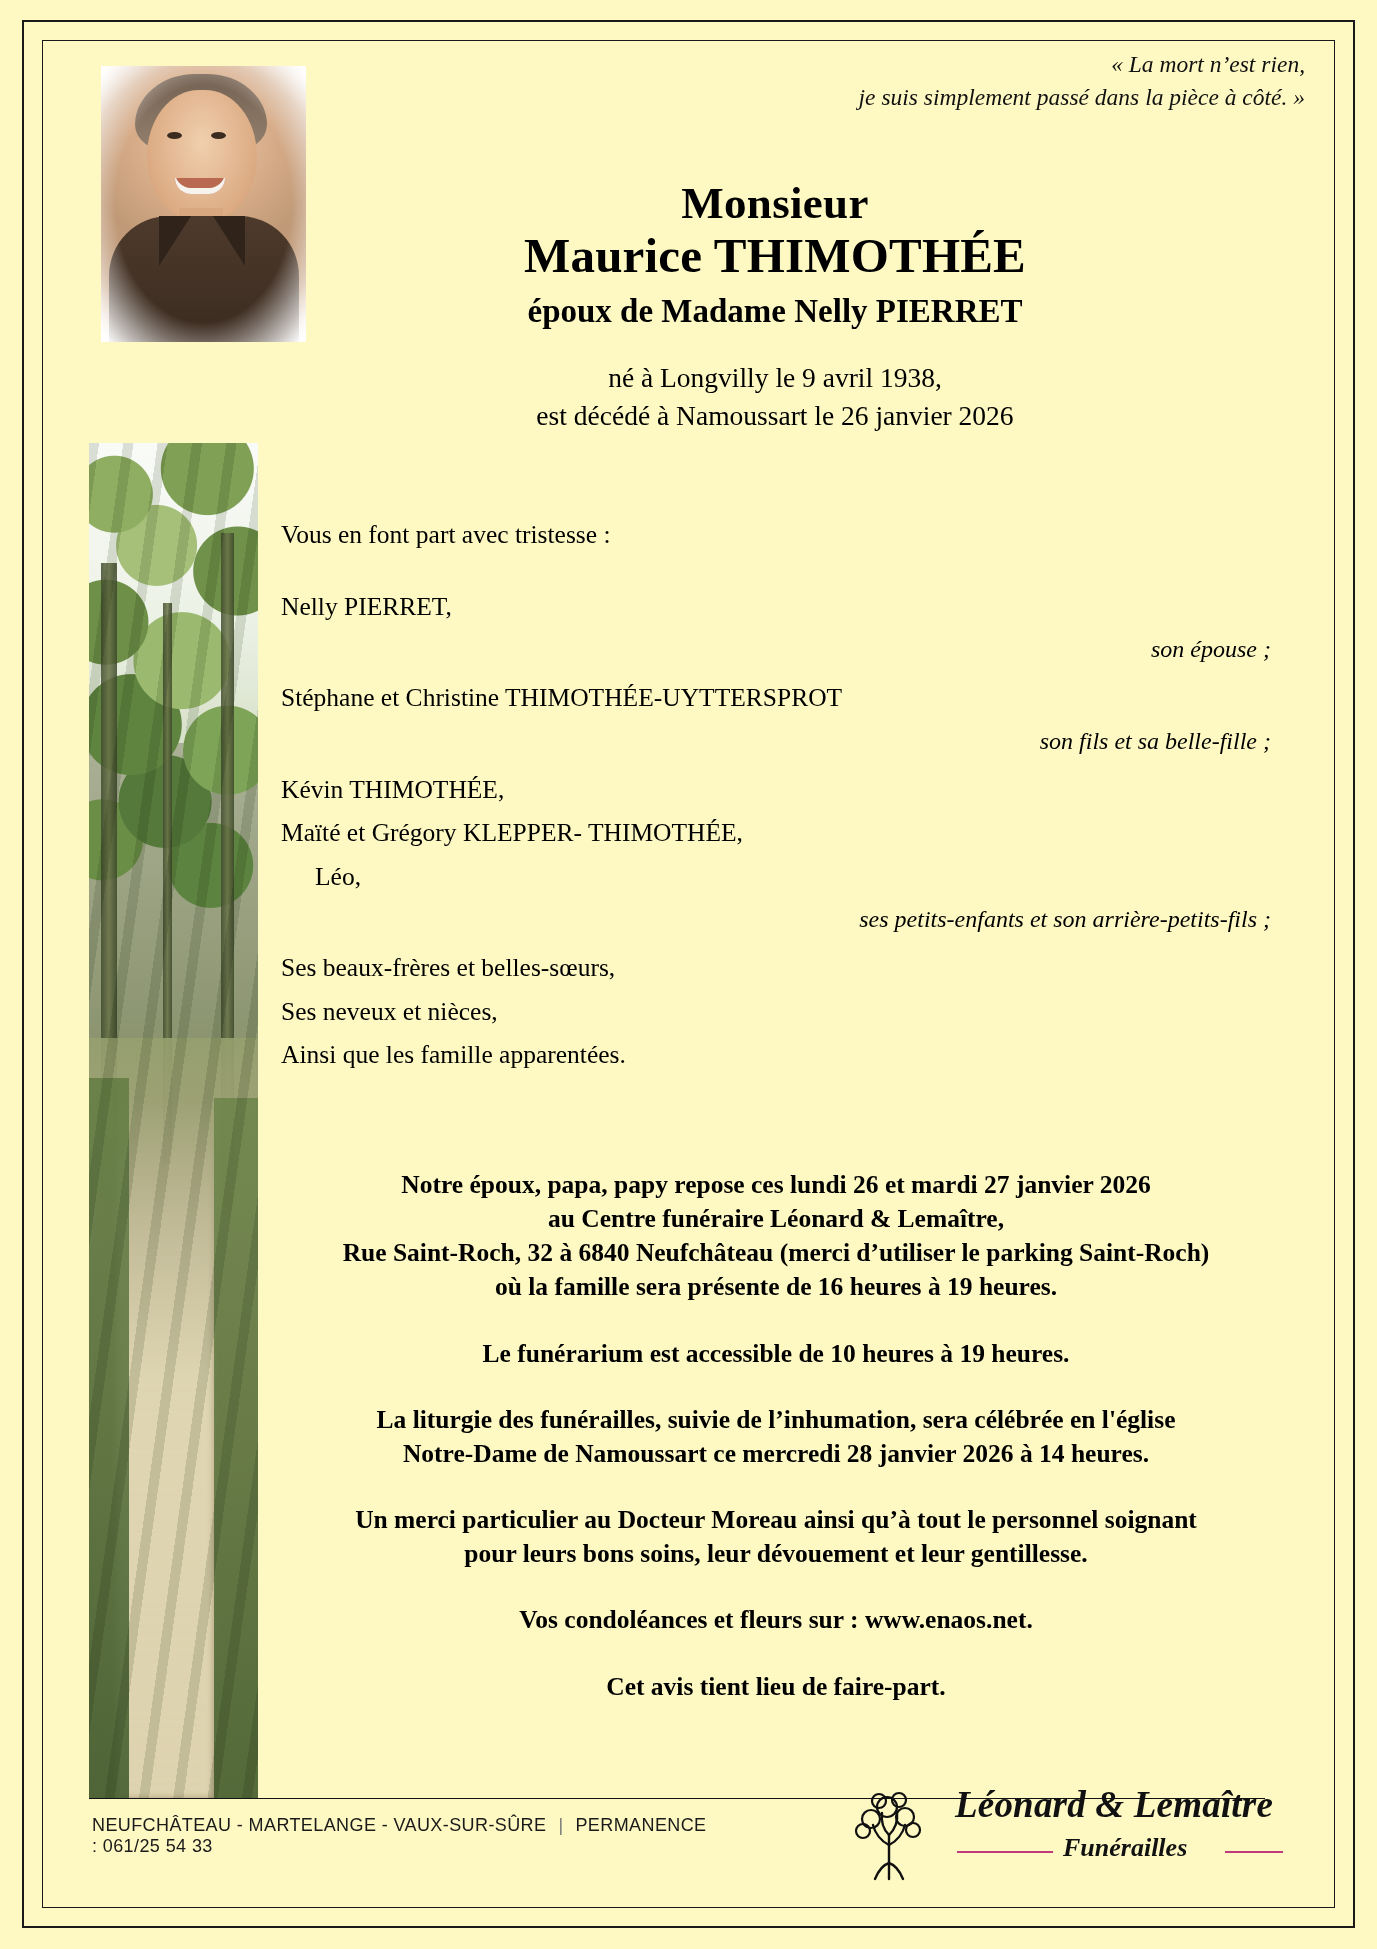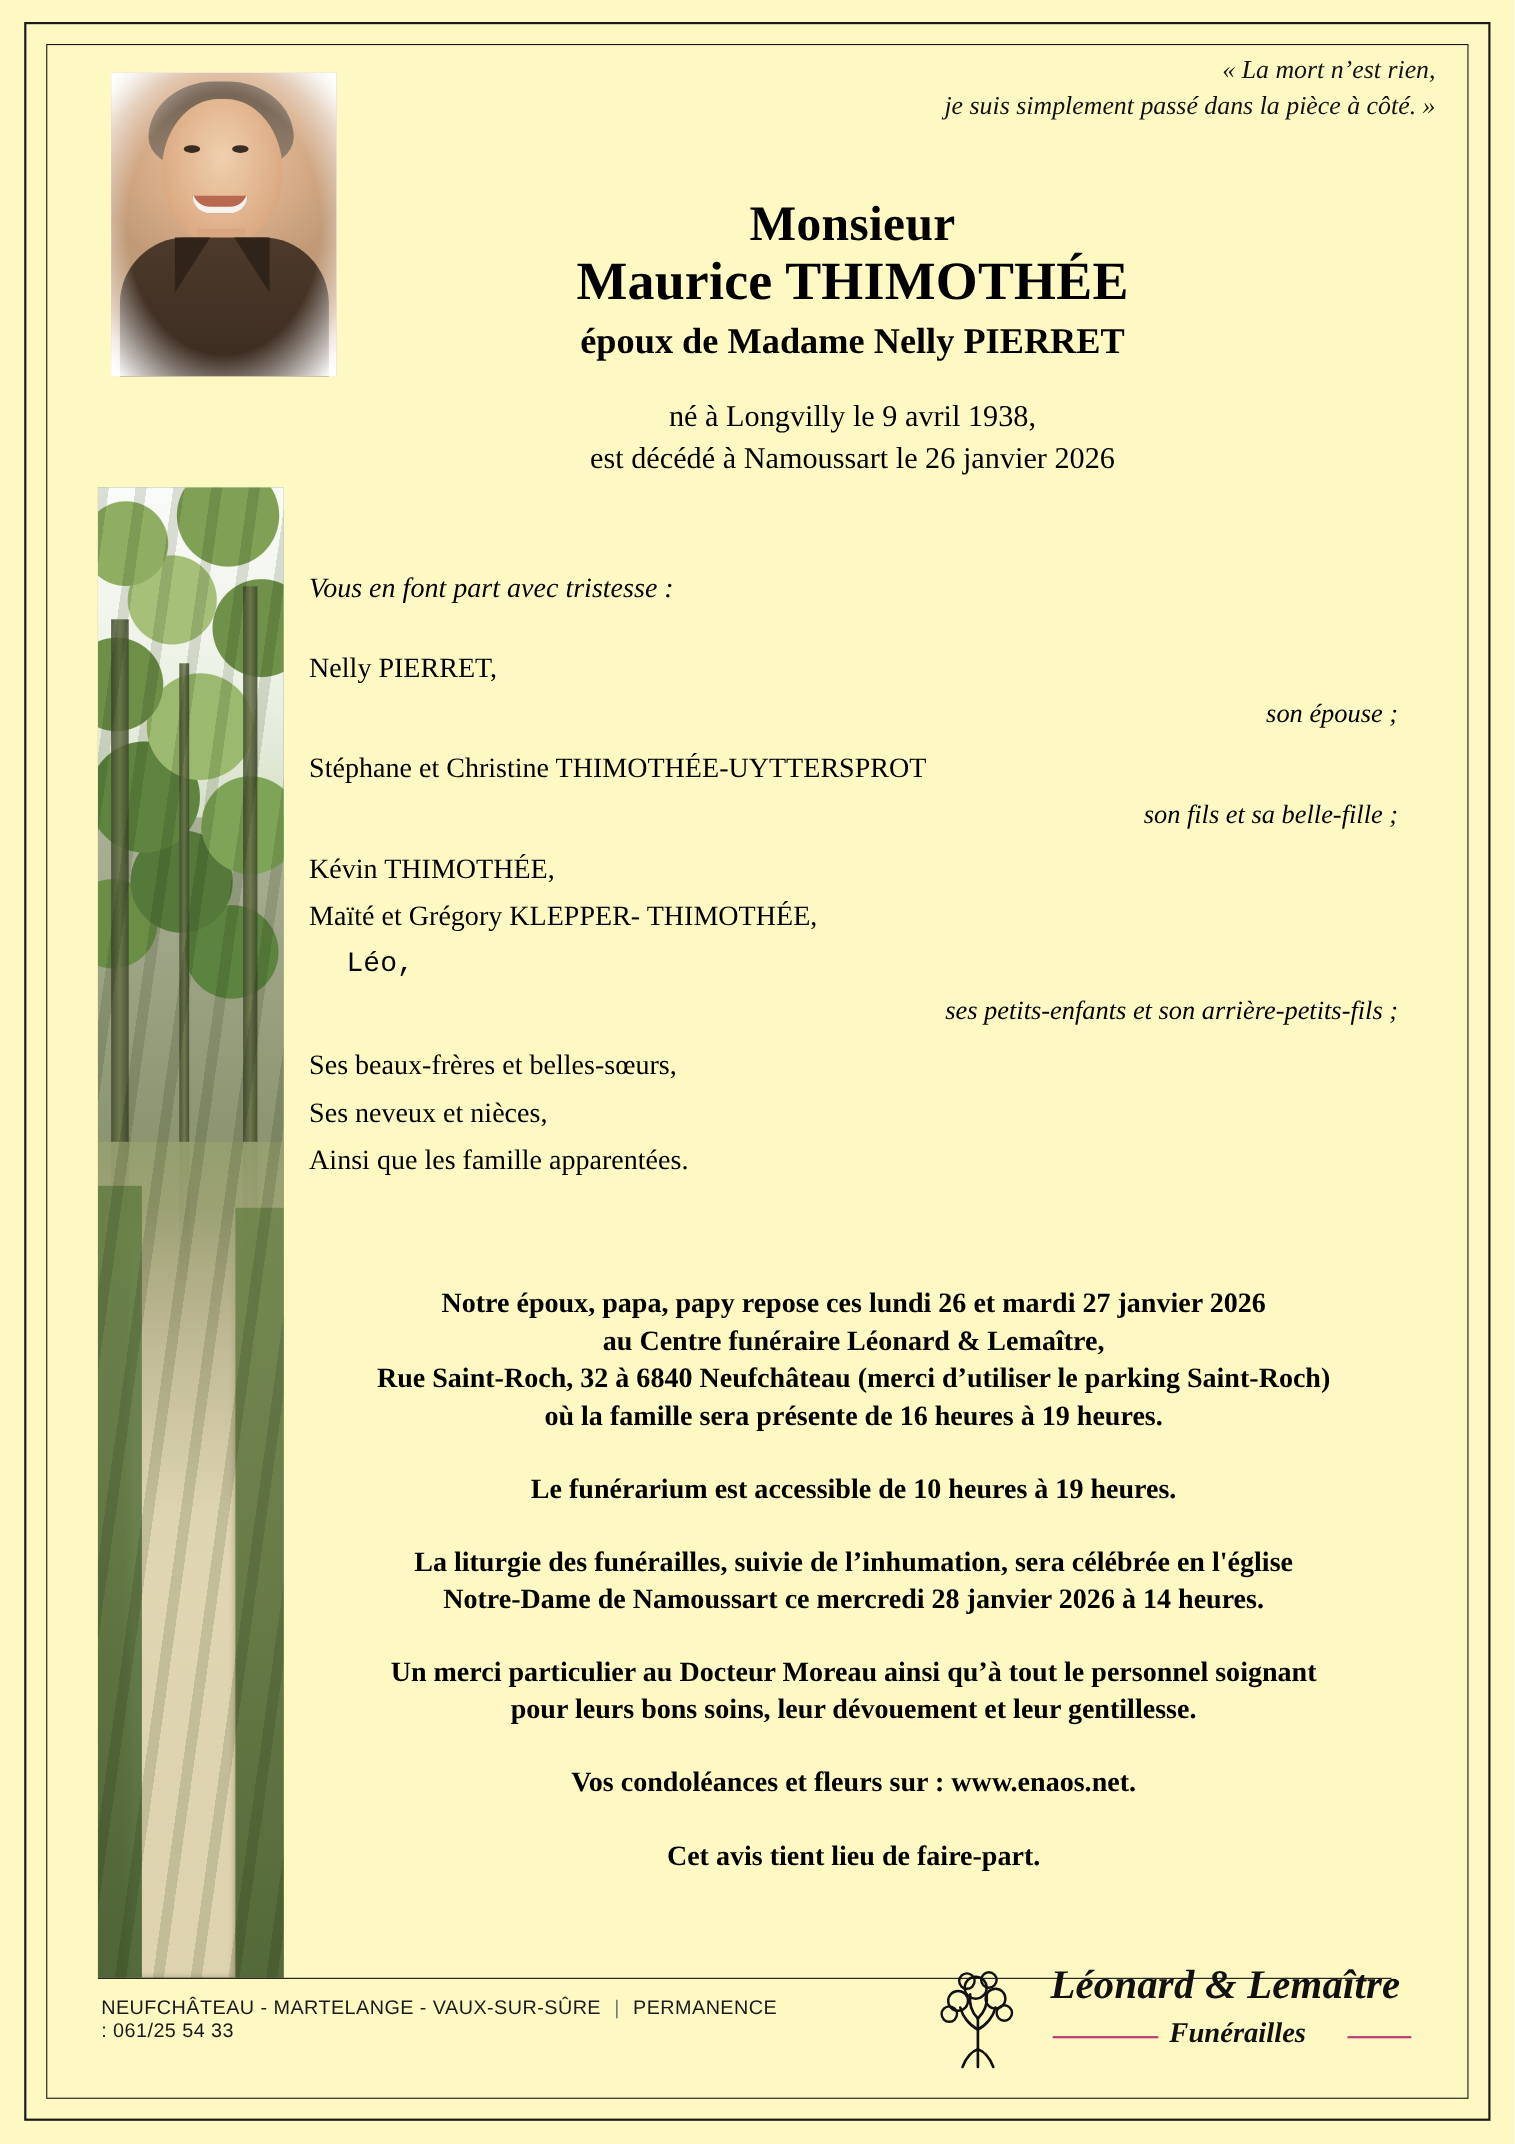--- a/index.html
+++ b/index.html
@@ -248,21 +248,20 @@
   }
   .family .role {
     text-align: right;
     font-style: italic;
     font-size: 24px;
     margin-top: 14px;
     margin-bottom: 24px;
   }
   .family .indent {
     padding-left: 34px;
-    font-family: Liberation Mono, monospace;
   }
   .family .tight { margin-bottom: 18px; }
 
   
   .ceremony {
     position: absolute;
     left: 281px;
     top: 1168px;
     width: 990px;
     text-align: center;
@@ -385,21 +384,21 @@
     <div class="trunkB"></div>
     <div class="trunkC"></div>
     <div class="path"></div>
     <div class="path-light"></div>
     <div class="grassL"></div>
     <div class="grassR"></div>
     <div class="shade"></div>
   </div>
 
   <div class="family">
-    <div class="line" style="margin-bottom:46px;font-style:italic;">Vous en font part avec tristesse :</div>
+    <div class="line" style="margin-bottom:46px;">Vous en font part avec tristesse :</div>
 
     <div class="line tight">Nelly PIERRET,</div>
     <div class="role">son épouse ;</div>
 
     <div class="line tight">Stéphane et Christine THIMOTHÉE-UYTTERSPROT</div>
     <div class="role">son fils et sa belle-fille ;</div>
 
     <div class="line tight">Kévin THIMOTHÉE,</div>
     <div class="line tight">Maïté et Grégory KLEPPER- THIMOTHÉE,</div>
     <div class="line tight indent">Léo,</div>

